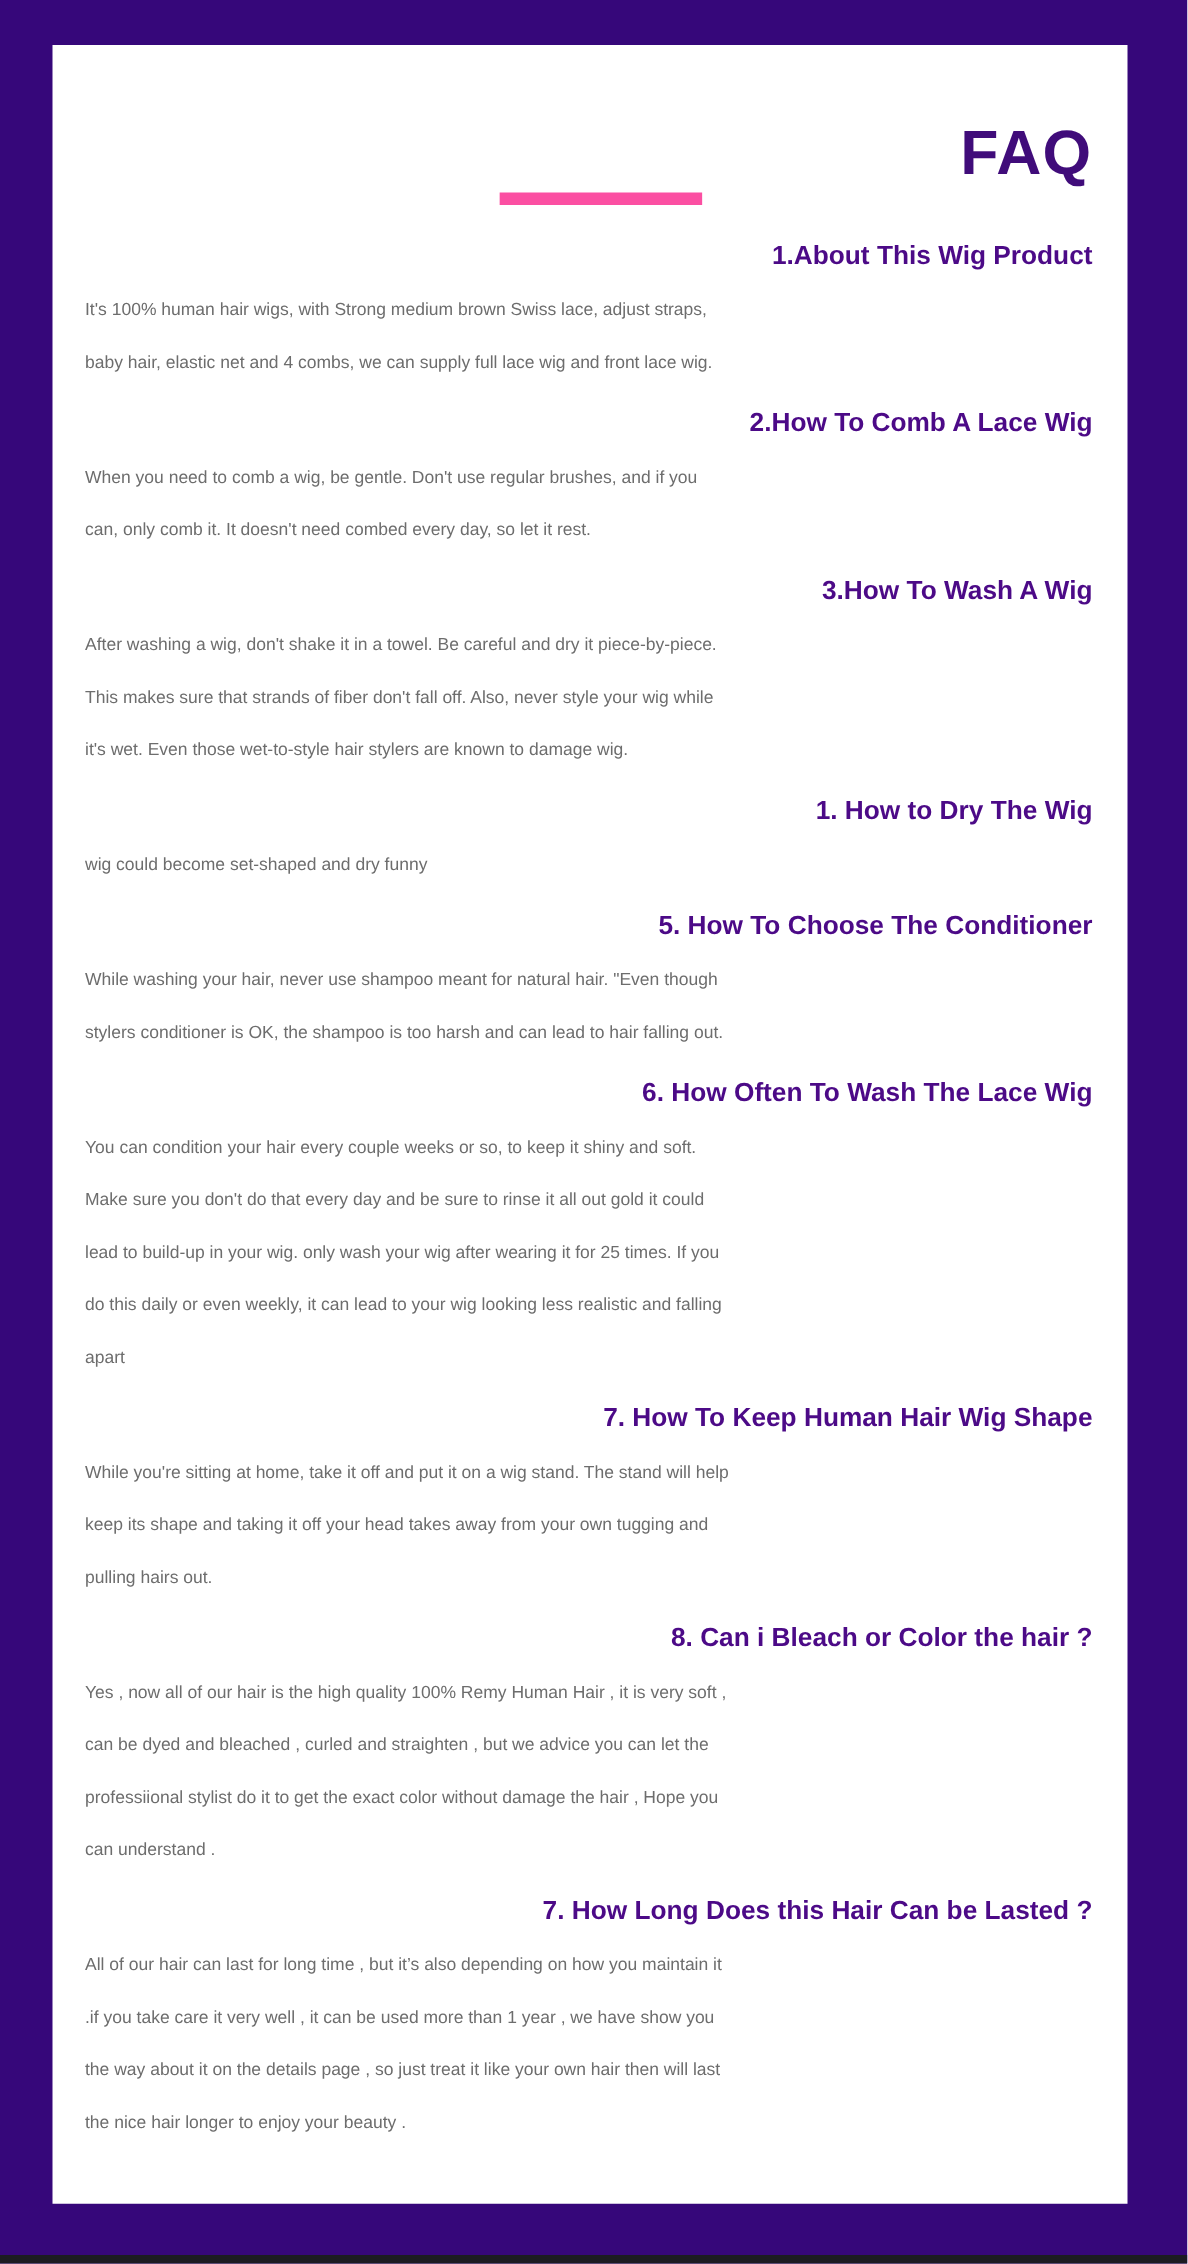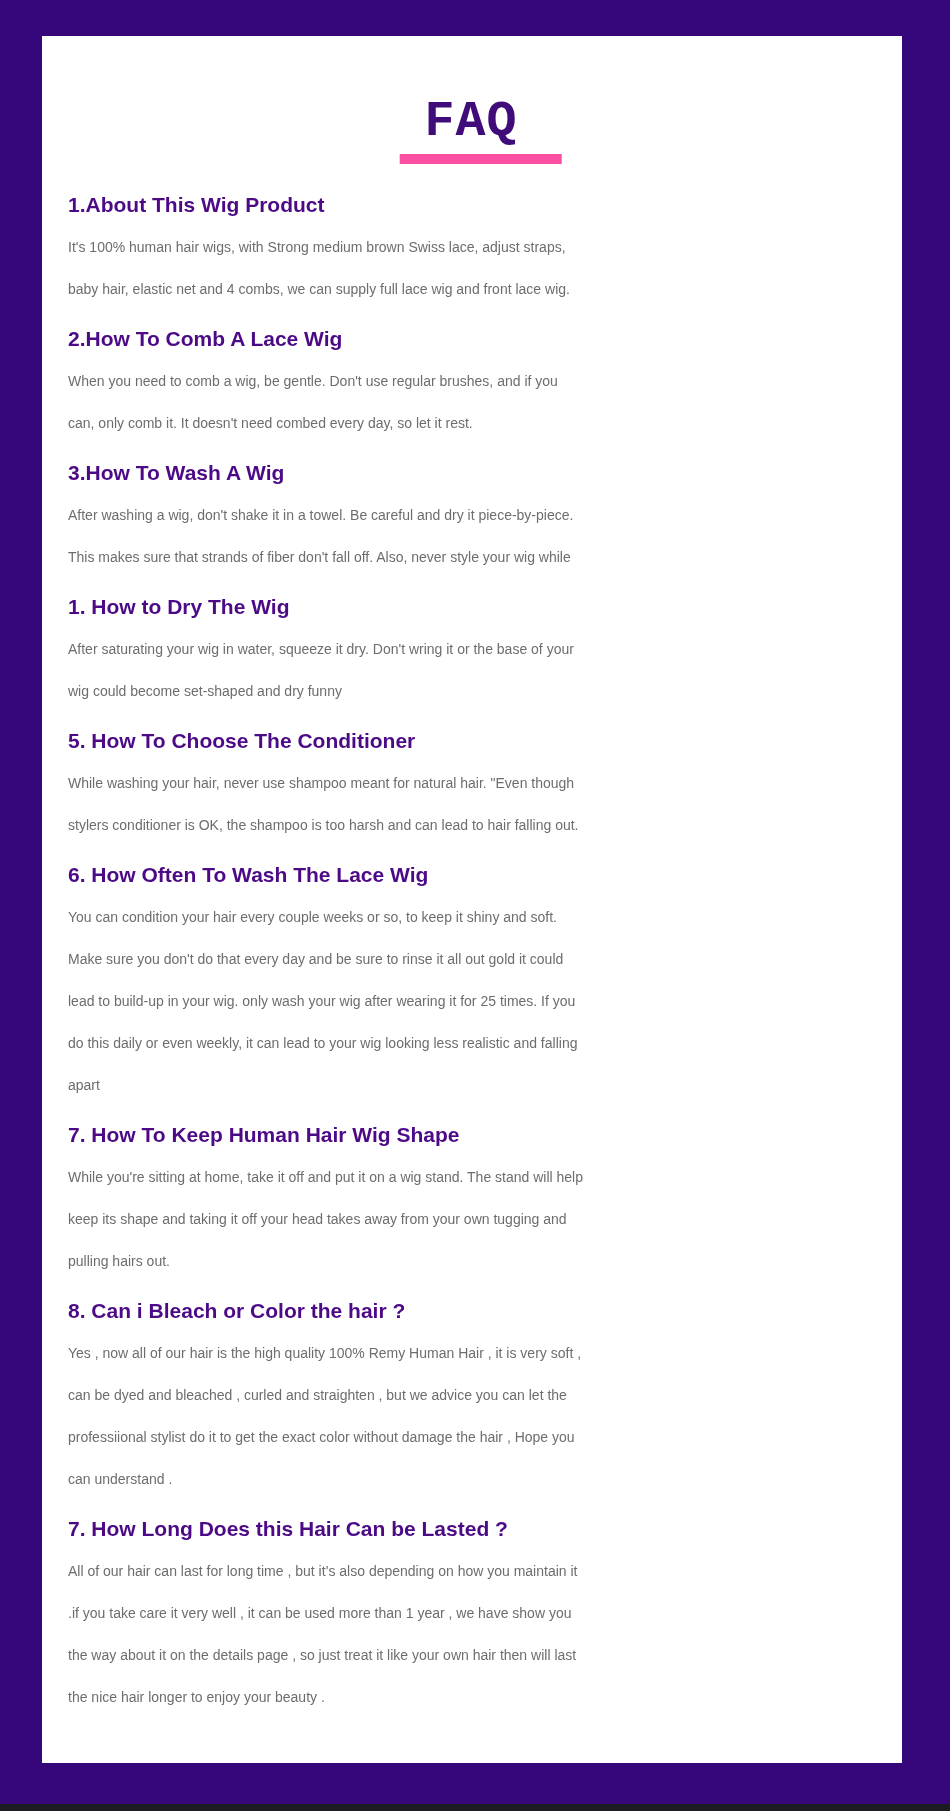--- a/index.html
+++ b/index.html
@@ -20,24 +20,23 @@
     left: 42px;
     top: 36px;
     width: 860px;
     height: 1727px;
     background: var(--card-color, #ffffff);
     box-sizing: border-box;
     padding: 28px 28px 0 26px;
   }
   .title-wrap {
     position: relative;
-    text-align: center;
+    text-align: right;
     height: 96px;
     margin-top: 10px;
-    font-family: Liberation Mono, monospace;
   }
   .title-bar {
     position: absolute;
     left: 50%;
     transform: translateX(-44%);
     bottom: 6px;
     width: 162px;
     height: 10px;
     background: var(--underline-color, #fb4fa2);
     z-index: 0;
@@ -57,20 +56,21 @@
   .faq-section {
     margin: 0;
   }
   .faq-question {
     margin: 8px 0 0 0;
     font-size: 21px;
     font-weight: bold;
     line-height: 42px;
     color: var(--heading-color, #4c0a87);
     white-space: nowrap;
+    text-align: right;
   }
   .faq-line {
     margin: 0;
     font-size: 14px;
     font-weight: normal;
     line-height: 42px;
     color: var(--body-color, #6d6d6d);
     white-space: nowrap;
   }
   .bottom-strip {
@@ -99,24 +99,24 @@
         </section>
         <section class="faq-section">
           <h3 class="faq-question">2.How To Comb A Lace Wig</h3>
           <p class="faq-line">When you need to comb a wig, be gentle. Don't use regular brushes, and if you</p>
           <p class="faq-line">can, only comb it. It doesn't need combed every day, so let it rest.</p>
         </section>
         <section class="faq-section">
           <h3 class="faq-question">3.How To Wash A Wig</h3>
           <p class="faq-line">After washing a wig, don't shake it in a towel. Be careful and dry it piece-by-piece.</p>
           <p class="faq-line">This makes sure that strands of fiber don't fall off. Also, never style your wig while</p>
+          <p class="faq-line">it's wet. Even those wet-to-style hair stylers are known to damage wig.</p>
         </section>
         <section class="faq-section">
           <h3 class="faq-question">1. How to Dry The Wig</h3>
-          <p class="faq-line">After saturating your wig in water, squeeze it dry. Don't wring it or the base of your</p>
           <p class="faq-line">wig could become set-shaped and dry funny</p>
         </section>
         <section class="faq-section">
           <h3 class="faq-question">5. How To Choose The Conditioner</h3>
           <p class="faq-line">While washing your hair, never use shampoo meant for natural hair. "Even though</p>
           <p class="faq-line">stylers conditioner is OK, the shampoo is too harsh and can lead to hair falling out.</p>
         </section>
         <section class="faq-section">
           <h3 class="faq-question">6. How Often To Wash The Lace Wig</h3>
           <p class="faq-line">You can condition your hair every couple weeks or so, to keep it shiny and soft.</p>

